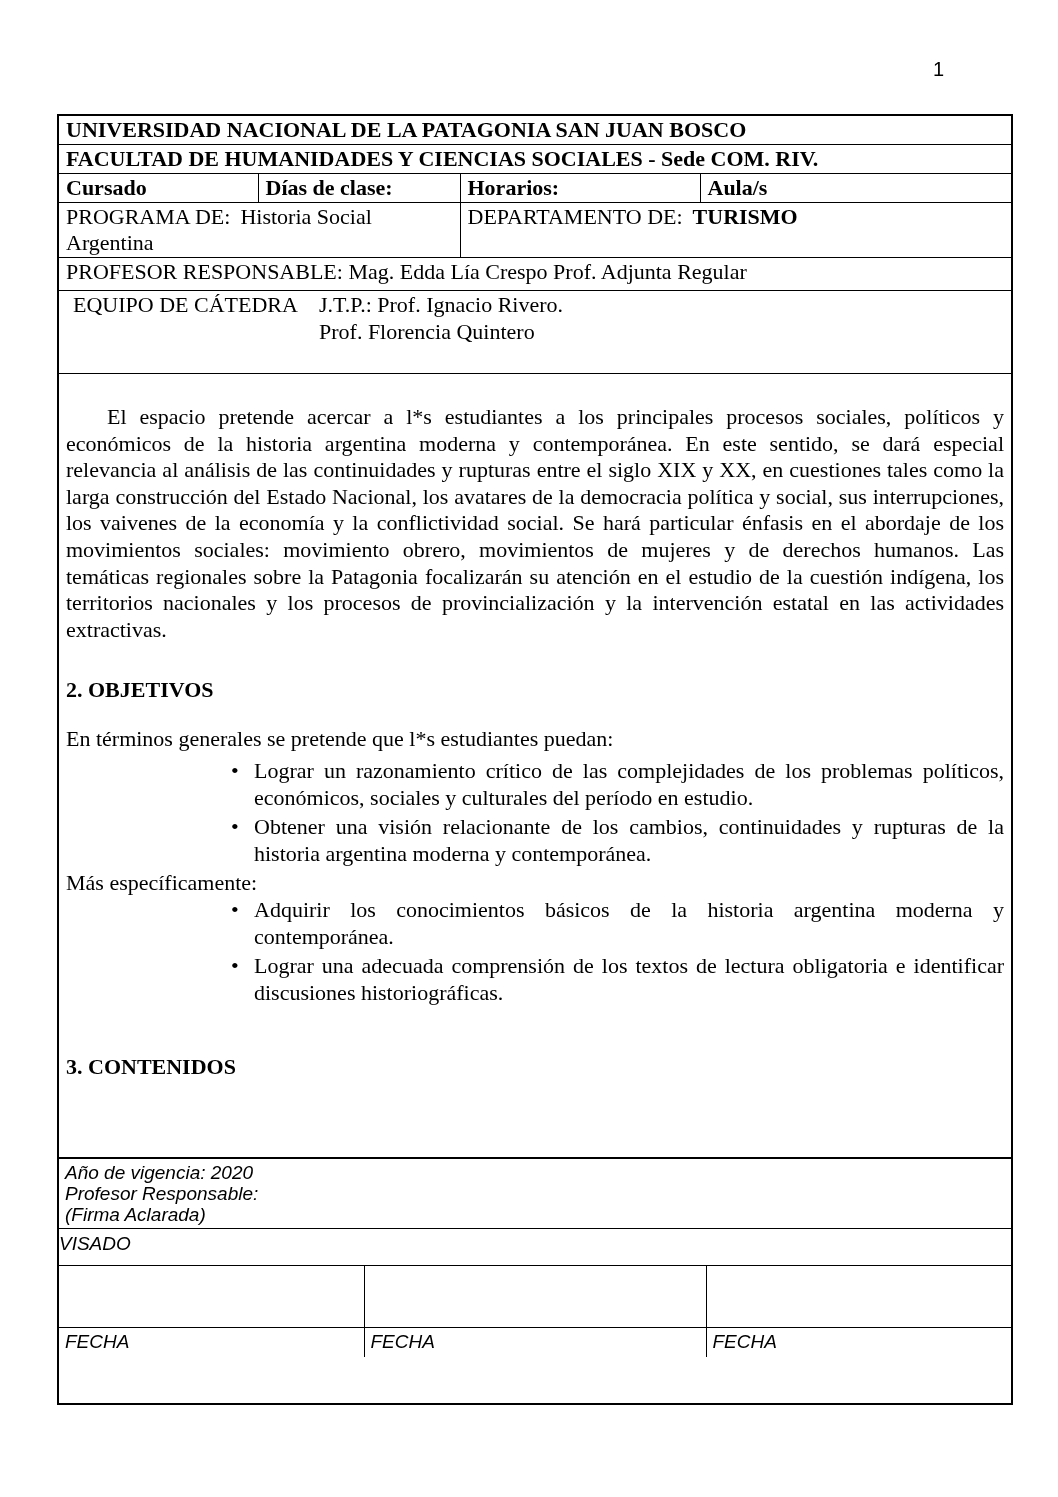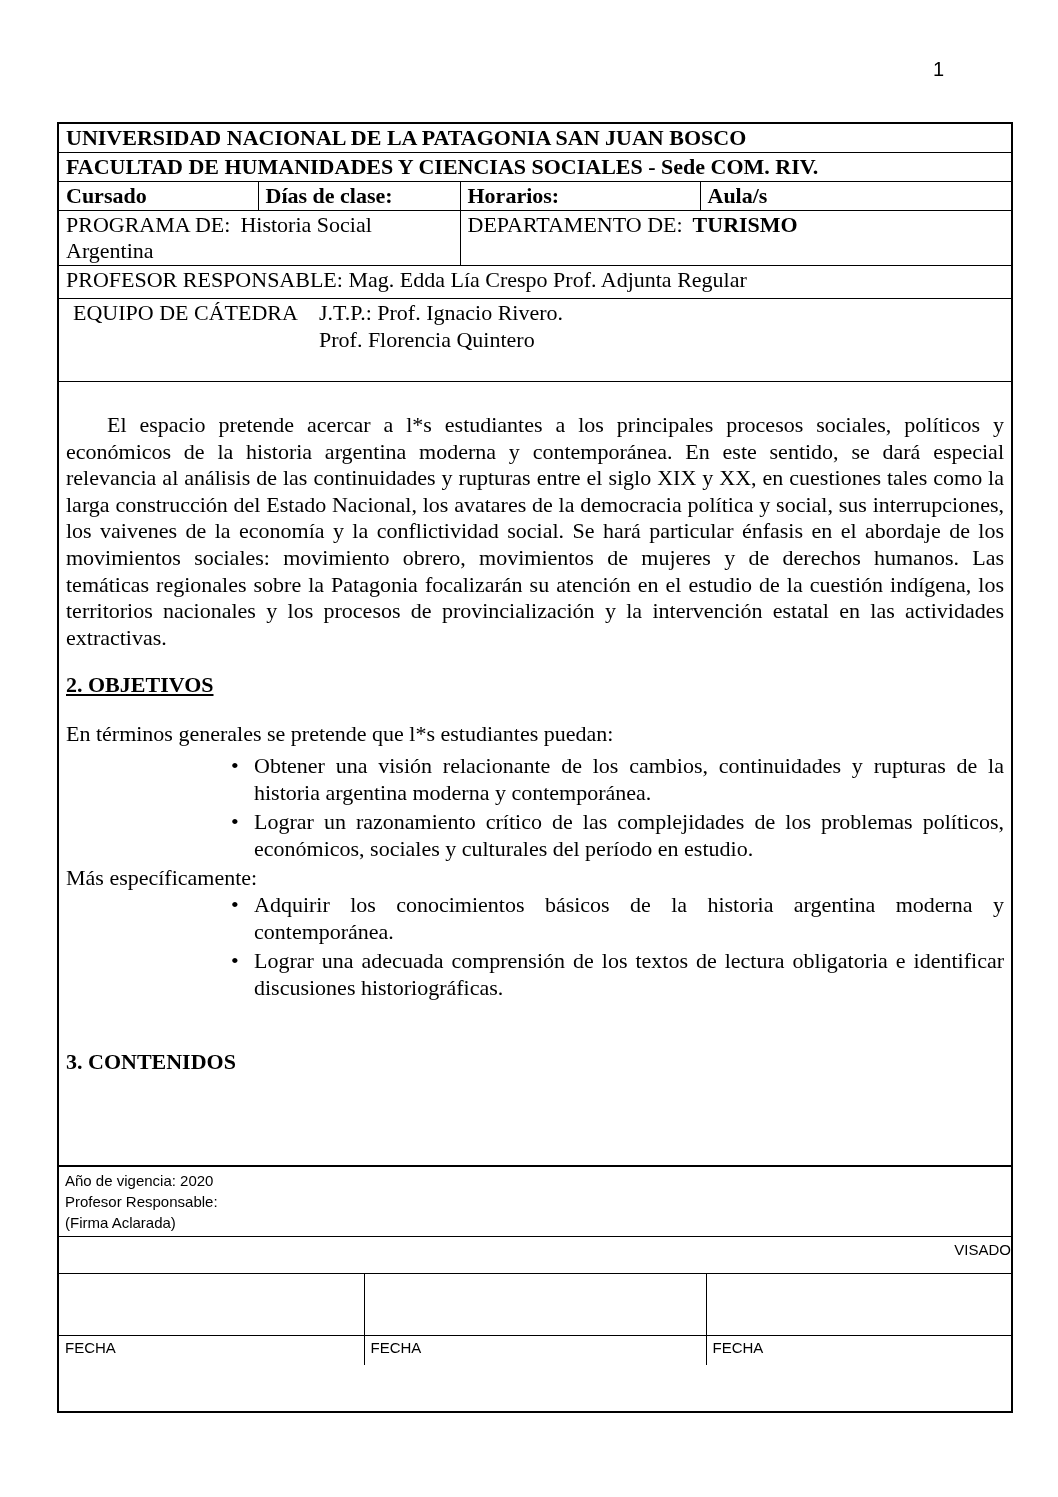--- a/index.html
+++ b/index.html
@@ -16,21 +16,21 @@
   .page-number {
     position: absolute;
     top: 57px;
     left: 933px;
     font: 20px/24px "Liberation Sans", sans-serif;
     color: #000;
   }
   .doc {
     position: absolute;
     left: 57px;
-    top: 122px;
+    top: 114px;
     width: 956px;
     height: 1291px;
     border: 2px solid #000;
   }
   table { border-collapse: collapse; width: 100%; table-layout: fixed; }
   td { vertical-align: top; }
 
   
   .t-head td {
     border-right: 1px solid #000;
@@ -55,50 +55,50 @@
     height: 785px;
     border-bottom: 2px solid #000;
     padding: 0 7px;
     overflow: hidden;
     font-size: 22px;
   }
   .sec-title { font-size: 22px; font-weight: bold; line-height: 27px; }
   .title-fund { margin-top: 24px; }
   .para { text-align: justify; line-height: 26.6px; }
   .para-fund { margin-top: 30px; text-indent: 41px; }
-  .title-obj { margin-top: 20px; text-decoration: underline; }
+  .title-obj { margin-top: 33px; }
   .obj-intro { margin-top: 23px; line-height: 26.6px; }
   ul.bullets { list-style: none; margin: 5px 0 0 161px; padding: 0; }
   ul.bullets.tight { margin-top: 0; }
   ul.bullets li {
     position: relative;
     padding-left: 27px;
     margin-bottom: 3px;
     text-align: justify;
     line-height: 26.6px;
   }
   ul.bullets li::before {
     content: "\2022";
     position: absolute;
     left: 4px;
     top: 0;
   }
   .mas-label { line-height: 26.6px; }
   .title-cont { margin-top: 47px; }
 
   
-  .t-foot { font-family: "Liberation Sans", sans-serif; font-size: 15px; }
+  .t-foot { font-family: "Liberation Sans", sans-serif; font-size: 19px; font-style: italic; }
   .t-foot td {
     border-right: 1px solid #000;
     border-bottom: 1px solid #000;
   }
   .t-foot td.last { border-right: none; }
   .t-foot tr.bottom td { border-bottom: none; }
   .f-info { height: 68px; padding: 3px 6px; line-height: 21px; }
-  .f-visado { height: 37px; text-align: right; padding-top: 4px; }
+  .f-visado { height: 37px; text-align: left; padding-top: 4px; }
   .f-sign { height: 31px; text-align: center; padding-top: 5px; }
   .f-empty { height: 62px; }
   .f-fecha { height: 29px; padding: 3px 6px; }
 </style>
 </head>
 <body>
 
 <div class="page">
 
   <div class="page-number">1</div>
@@ -147,22 +147,22 @@
     </tbody>
       </table>
 
     <div class="body-cell">
 
       <p class="para para-fund">El espacio pretende acercar a l*s estudiantes a los principales procesos sociales, políticos y económicos de la historia argentina moderna y contemporánea. En este sentido, se dará especial relevancia al análisis de las continuidades y rupturas entre el siglo XIX y XX, en cuestiones tales como la larga construcción del Estado Nacional, los avatares de la democracia política y social, sus interrupciones, los vaivenes de la economía y la conflictividad social. Se hará particular énfasis en el abordaje de los movimientos sociales: movimiento obrero, movimientos de mujeres y de derechos humanos. Las temáticas regionales sobre la Patagonia focalizarán su atención en el estudio de la cuestión indígena, los territorios nacionales y los procesos de provincialización y la intervención estatal en las actividades extractivas.</p>
 
       <h3 class="sec-title title-obj">2. OBJETIVOS</h3>
       <p class="obj-intro">En términos generales se pretende que l*s estudiantes puedan:</p>
       <ul class="bullets">
+        <li>Lograr un razonamiento crítico de las complejidades de los problemas políticos, económicos, sociales y culturales del período en estudio.</li>
         <li>Obtener una visión relacionante de los cambios, continuidades y rupturas de la historia argentina moderna y contemporánea.</li>
-        <li>Lograr un razonamiento crítico de las complejidades de los problemas políticos, económicos, sociales y culturales del período en estudio.</li>
       </ul>
       <p class="mas-label">Más específicamente:</p>
       <ul class="bullets tight">
         <li>Adquirir los conocimientos básicos de la historia argentina moderna y contemporánea.</li>
         <li>Lograr una adecuada comprensión de los textos de lectura obligatoria e identificar discusiones historiográficas.</li>
       </ul>
 
       <h3 class="sec-title title-cont">3. CONTENIDOS</h3>
 
     </div>

